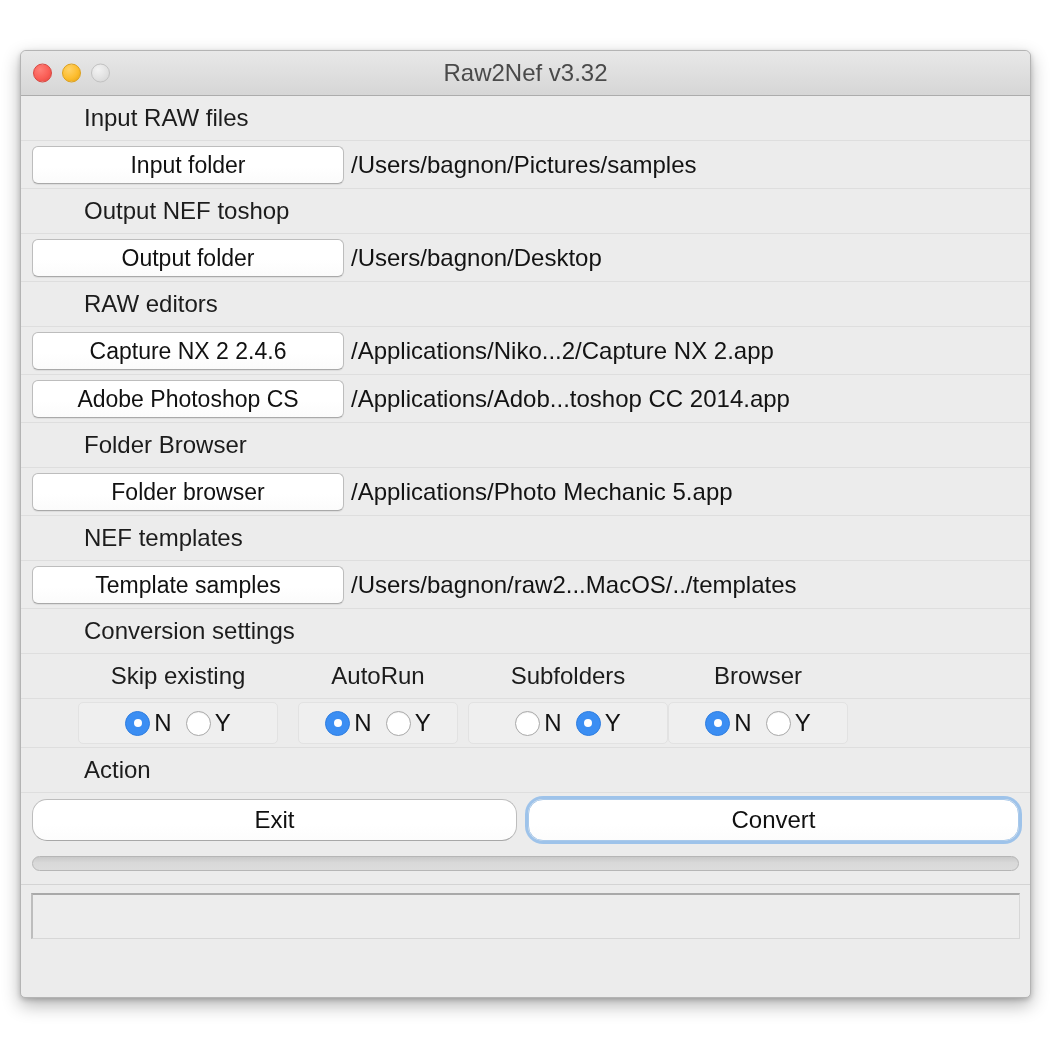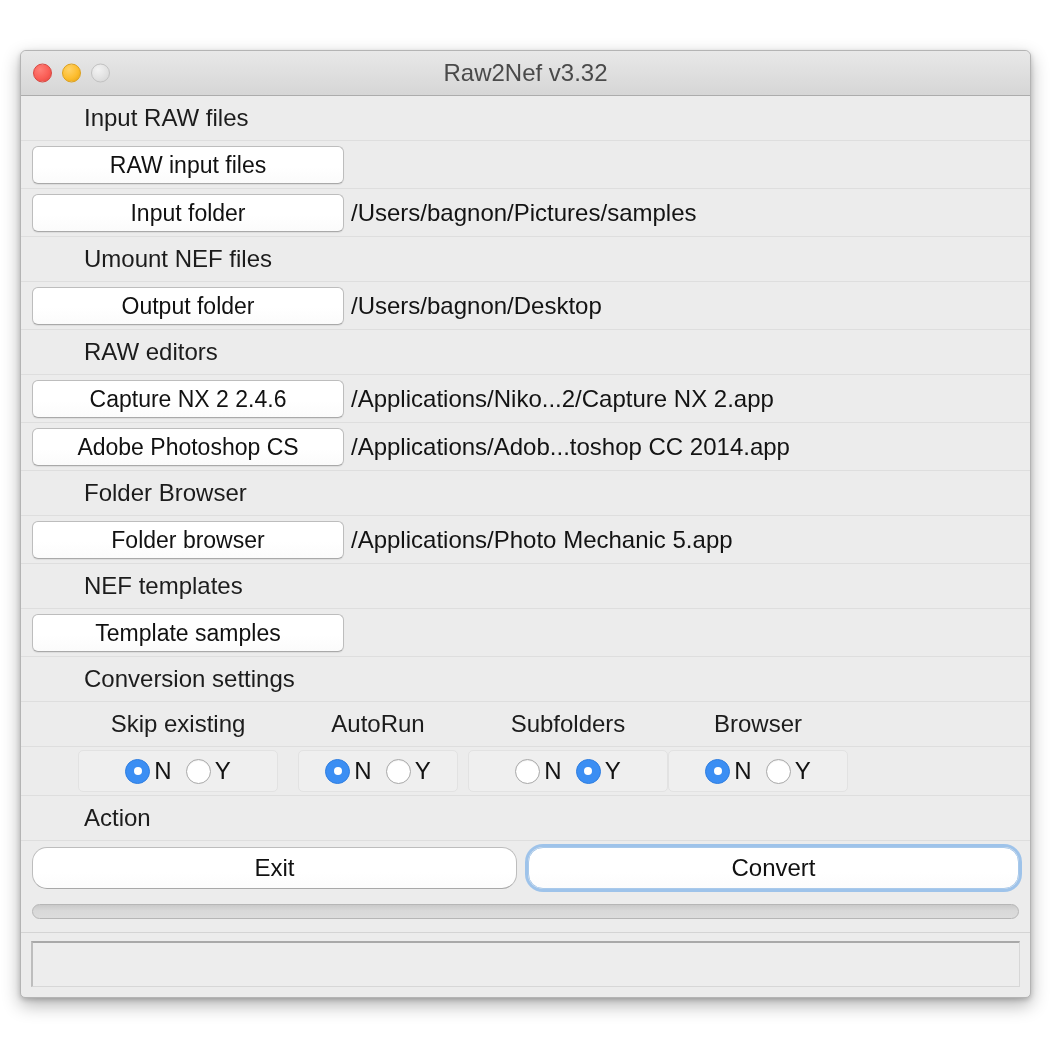--- a/index.html
+++ b/index.html
@@ -258,32 +258,28 @@
     </div>
     <div id="title">Raw2Nef v3.32</div>
   </div>
 
   <div id="body">
 
     <div class="row">
       <div class="section-label">Input RAW files</div>
     </div>
 
-    <div class="row field-row">
-      <button class="btn">RAW input files</button>
-      <div class="path"></div>
-    </div>
 
     <div class="row field-row">
       <button class="btn">Input folder</button>
       <div class="path">/Users/bagnon/Pictures/samples</div>
     </div>
 
     <div class="row">
-      <div class="section-label">Umount NEF files</div>
+      <div class="section-label">Output NEF toshop</div>
     </div>
 
     <div class="row field-row">
       <button class="btn">Output folder</button>
       <div class="path">/Users/bagnon/Desktop</div>
     </div>
 
     <div class="row">
       <div class="section-label">RAW editors</div>
     </div>
@@ -306,20 +302,21 @@
       <button class="btn">Folder browser</button>
       <div class="path">/Applications/Photo Mechanic 5.app</div>
     </div>
 
     <div class="row">
       <div class="section-label">NEF templates</div>
     </div>
 
     <div class="row field-row">
       <button class="btn">Template samples</button>
+      <div class="path">/Users/bagnon/raw2...MacOS/../templates</div>
     </div>
 
     <div class="row">
       <div class="section-label">Conversion settings</div>
     </div>
 
     <div class="row">
       <div class="opt-labels" id="opt-labels">
           <div class="opt-label" style="left: 22px; width: 200px;">Skip existing</div>
           <div class="opt-label" style="left: 242px; width: 160px;">AutoRun</div>

